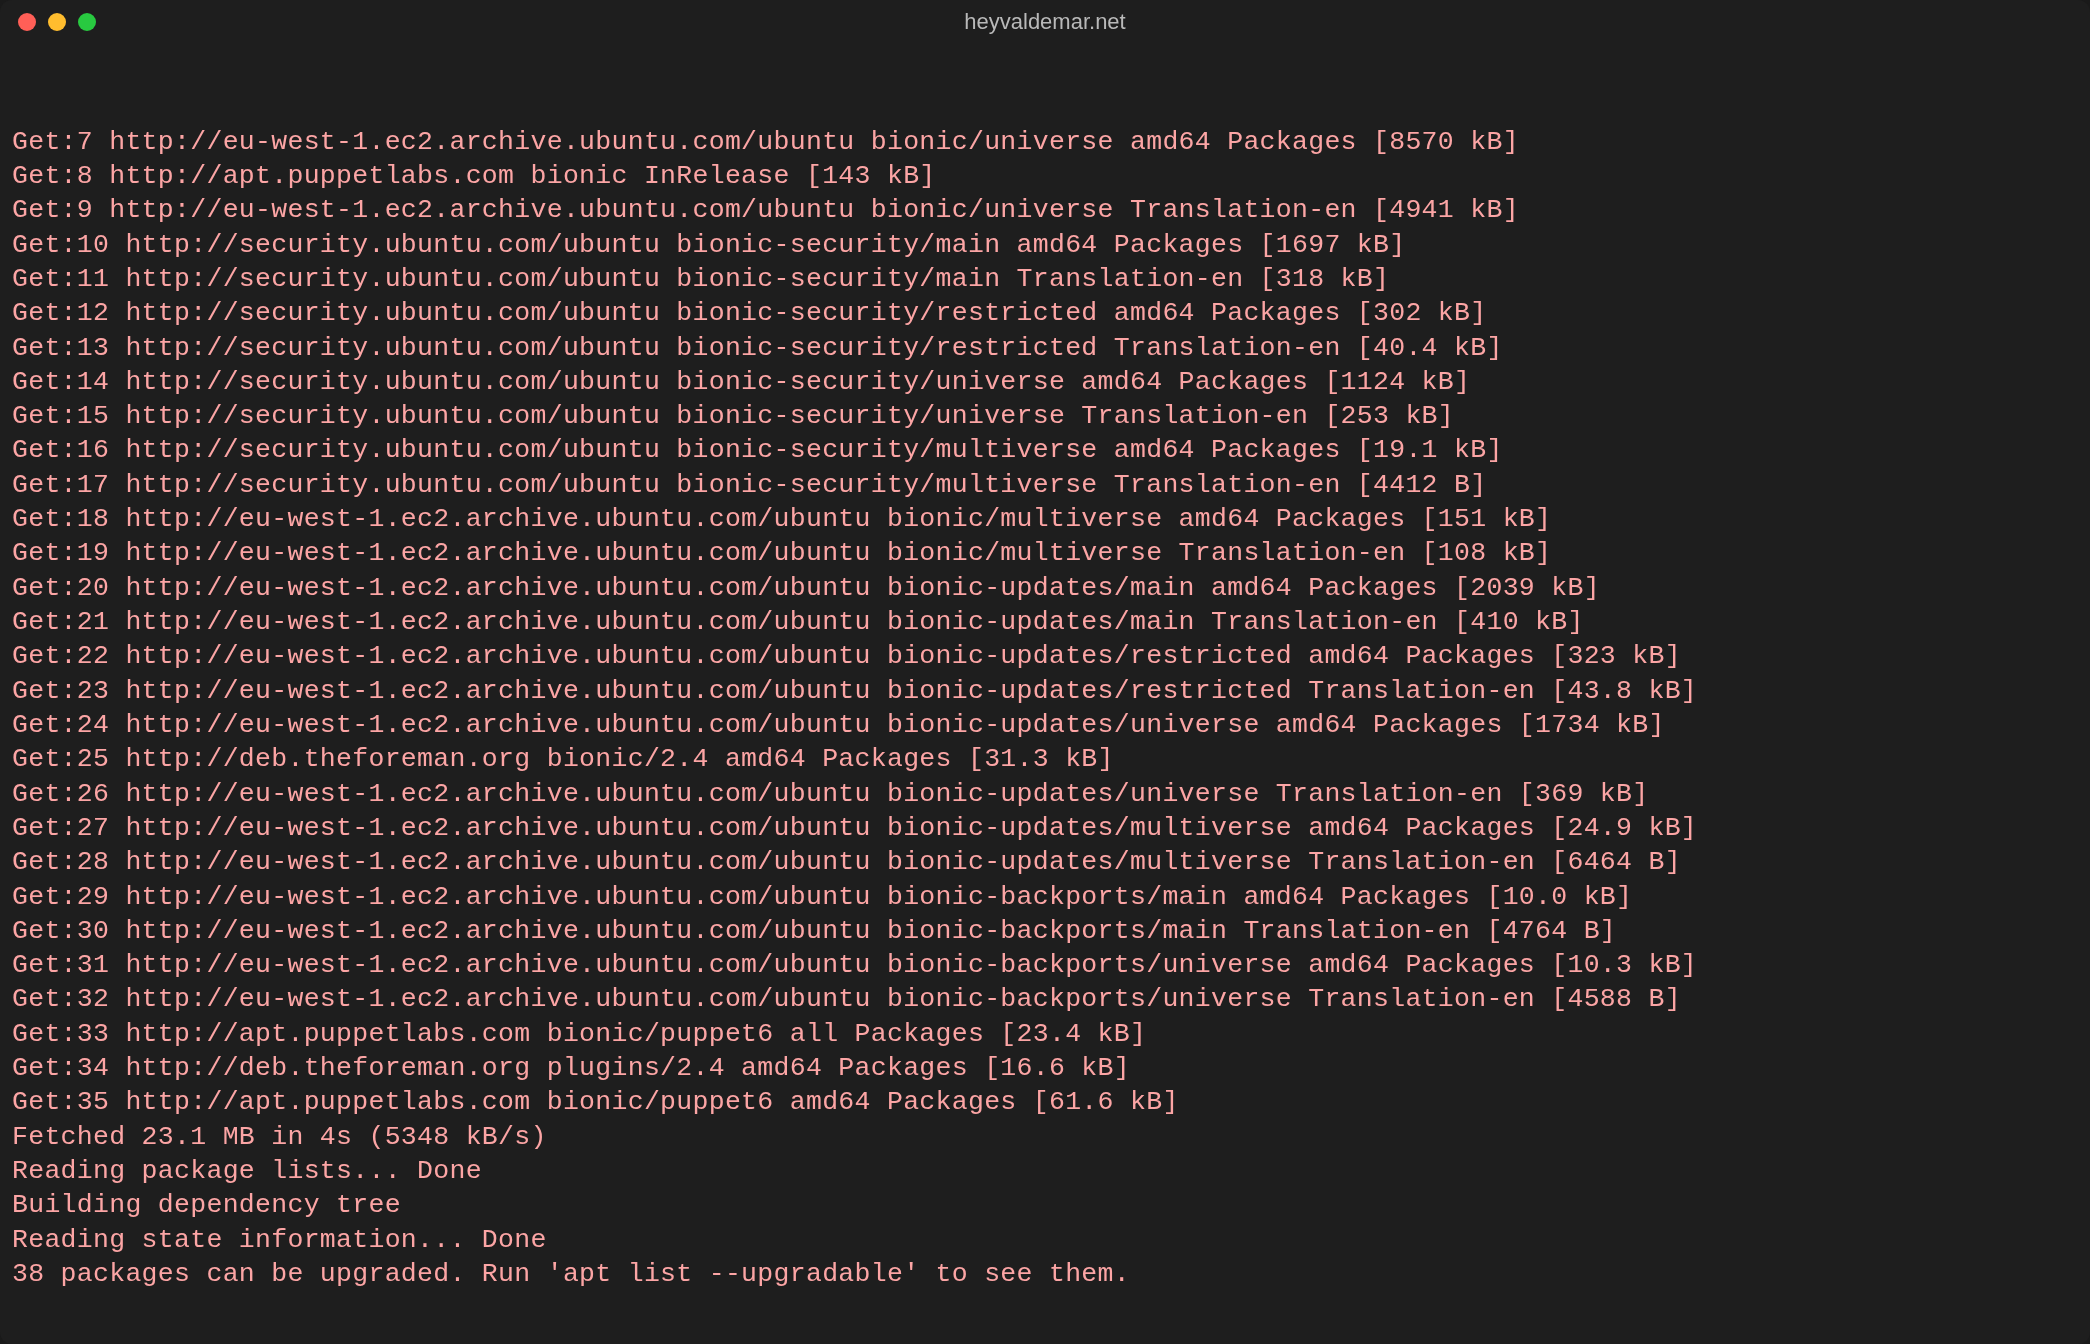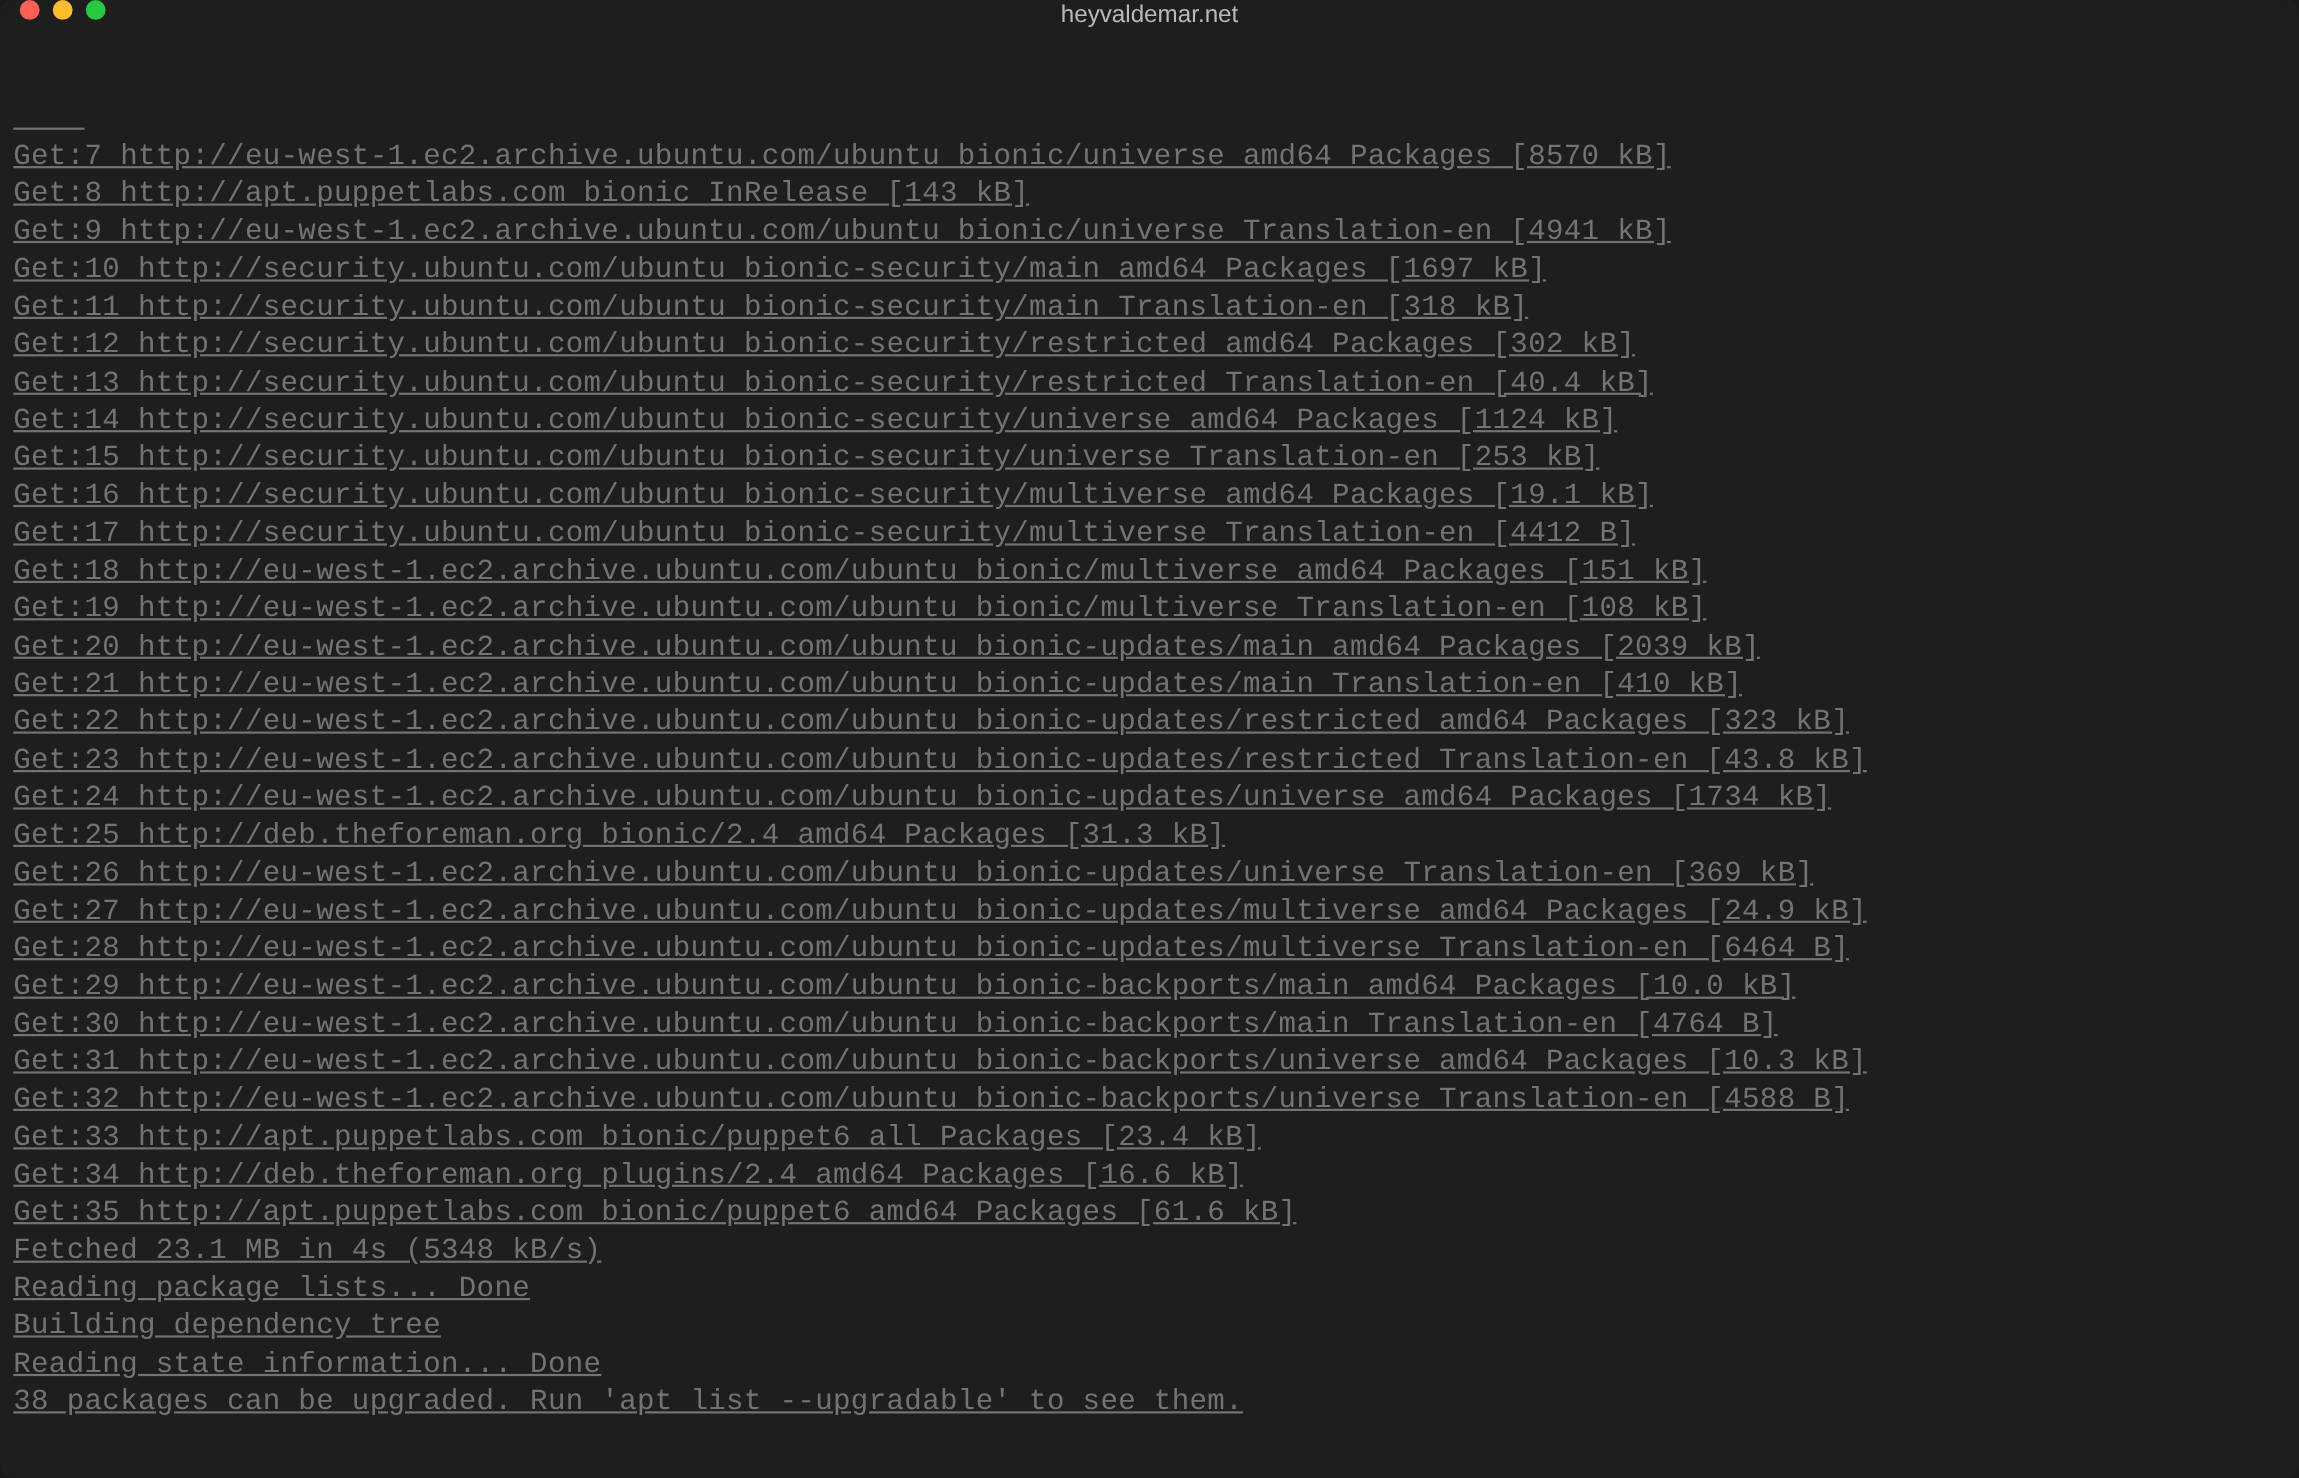--- a/index.html
+++ b/index.html
@@ -14,21 +14,21 @@
       width: 100%;
       height: 100%;
       background: #1e1e1e;
       border-radius: 12px;
       display: flex;
       flex-direction: column;
     }
     .title-bar {
       height: 44px;
       display: flex;
-      align-items: flex-start;
+      align-items: center;
       padding: 0 18px;
       position: relative;
       flex-shrink: 0;
     }
     .window-controls {
       display: flex;
       gap: 12px;
       align-items: center;
     }
     .window-dot {
@@ -46,25 +46,24 @@
       color: #b9b9b9;
       font-size: 22px;
       font-weight: 500;
       font-family: -apple-system, "Helvetica Neue", Arial, sans-serif;
     }
     .terminal-body {
       flex: 1;
       padding: 12px 12px 8px 12px;
       font-size: 26.5px;
       line-height: 1.295;
-      color: #737373;
+      color: #fca5a5;
       letter-spacing: 0.3px;
       white-space: pre;
       overflow: hidden;
-      text-decoration: underline;
     }
     .line { white-space: pre; }
   </style>
 </head>
 <body>
 
 <div class="terminal-window">
   <div class="title-bar">
     <div class="window-controls">
       <div class="window-dot dot-close"></div>

